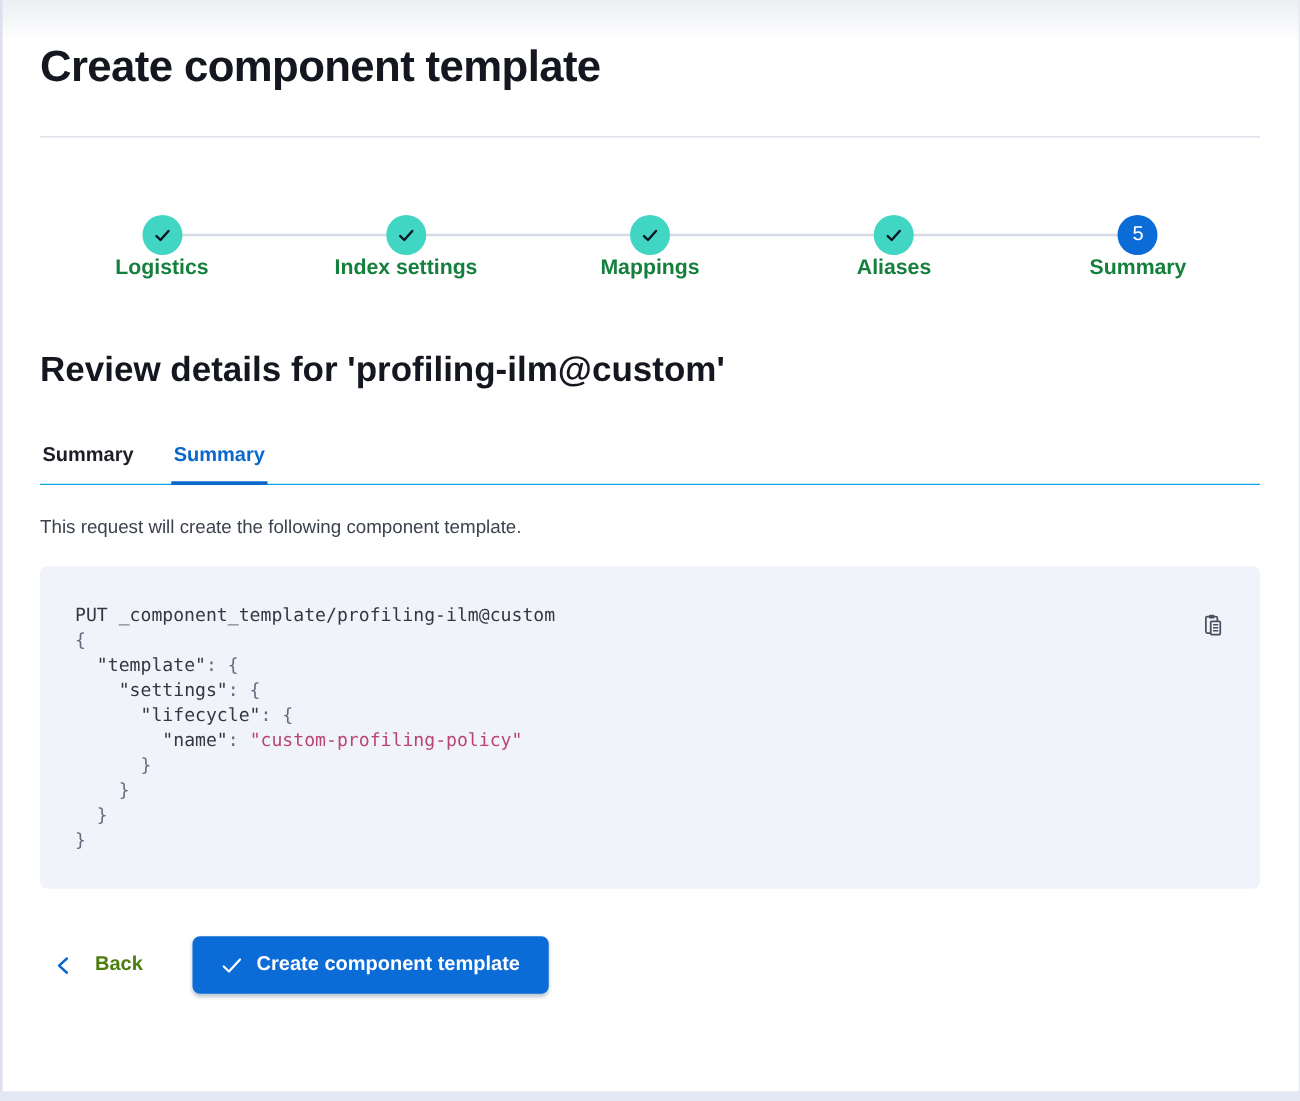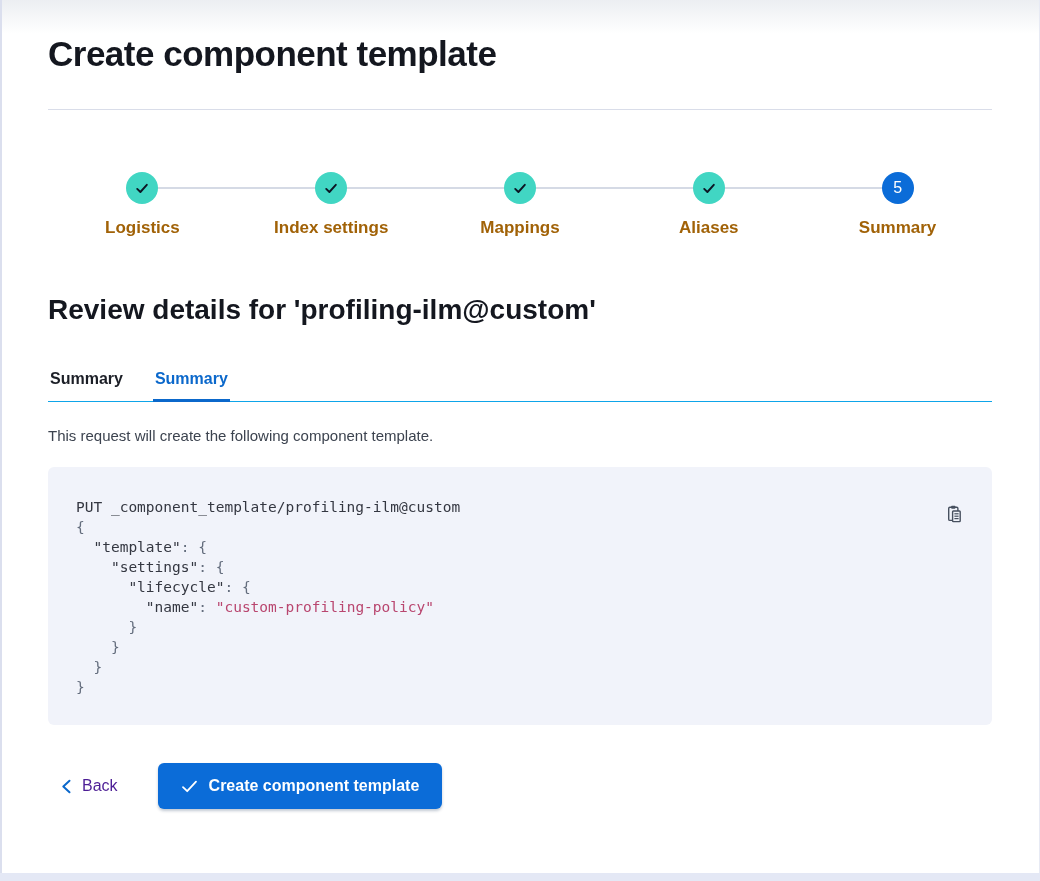--- a/index.html
+++ b/index.html
@@ -22,21 +22,21 @@
     background: #dbdfee; z-index: 6;
   }
   .right-edge {
     position: absolute; right: 0; top: 0; bottom: 0; width: 1px;
     background: #e7eaf4; z-index: 6;
   }
   .bottom-strip {
     position: absolute; left: 0; right: 0; bottom: 0; height: 8px;
     background: #e4e8f5; z-index: 6;
   }
-  .content { position: relative; padding: 0 48px; }
+  .content { position: relative; padding: 0 32px; }
 
   .page-title {
     margin: 0; padding-top: 34px;
     font-size: 35px; font-weight: 700; letter-spacing: -0.5px;
     color: #14171f;
   }
   .title-divider { height: 1px; background: #d9ddE9; margin-top: 35px; }
 
   
   .stepper { display: flex; position: relative; margin-top: 62px; }
@@ -51,21 +51,21 @@
   }
   .step-circle {
     width: 32px; height: 32px; border-radius: 50%;
     display: flex; align-items: center; justify-content: center;
     position: relative; z-index: 1;
   }
   .step-circle.complete { background: #41d6c3; }
   .step-circle.current  { background: #0b6cd8; color: #ffffff;
     font-size: 16px; font-weight: 500; }
   .step-label {
-    margin-top: 14px; font-size: 17px; font-weight: 700; color: #a16207;
+    font-size: 17px; font-weight: 700; color: #15803d;
   }
 
   .review-heading {
     margin: 56px 0 0; font-size: 28px; font-weight: 700; color: #14171f;
   }
 
   
   .tabs { display: flex; gap: 28px; margin-top: 44px; border-bottom: 1px solid #0ea5e9; }
   .tab {
     padding: 0 2px 13px; font-size: 16px; font-weight: 700; color: #1c1f27;
@@ -95,22 +95,22 @@
   .tok-string { color: #b9466f; }
   .copy-btn {
     position: absolute; top: 37px; right: 25px; width: 24px; height: 24px;
     background: none; border: none; padding: 0; cursor: pointer;
     display: flex; align-items: center; justify-content: center;
   }
 
   
   .footer-bar { display: flex; align-items: center; margin-top: 38px; }
   .back-link {
-    display: flex; align-items: center; gap: 9px;
-    color: #4c1d95; font-size: 16px; font-weight: 400;
+    display: flex; align-items: center; gap: 19px;
+    color: #4d7c0f; font-size: 16px; font-weight: 700;
     padding: 8px 12px; cursor: pointer; background: none; border: none;
     font-family: inherit; border-radius: 4px;
   }
   .create-btn {
     margin-left: 28px; display: flex; align-items: center; gap: 11px;
     background: #0b6cd8; color: #ffffff; border: none; border-radius: 6px;
     height: 46px; padding: 0 23px; font-size: 16px; font-weight: 600;
     font-family: inherit; cursor: pointer;
     box-shadow: 0 2px 3px rgba(13,40,80,0.25);
   }

